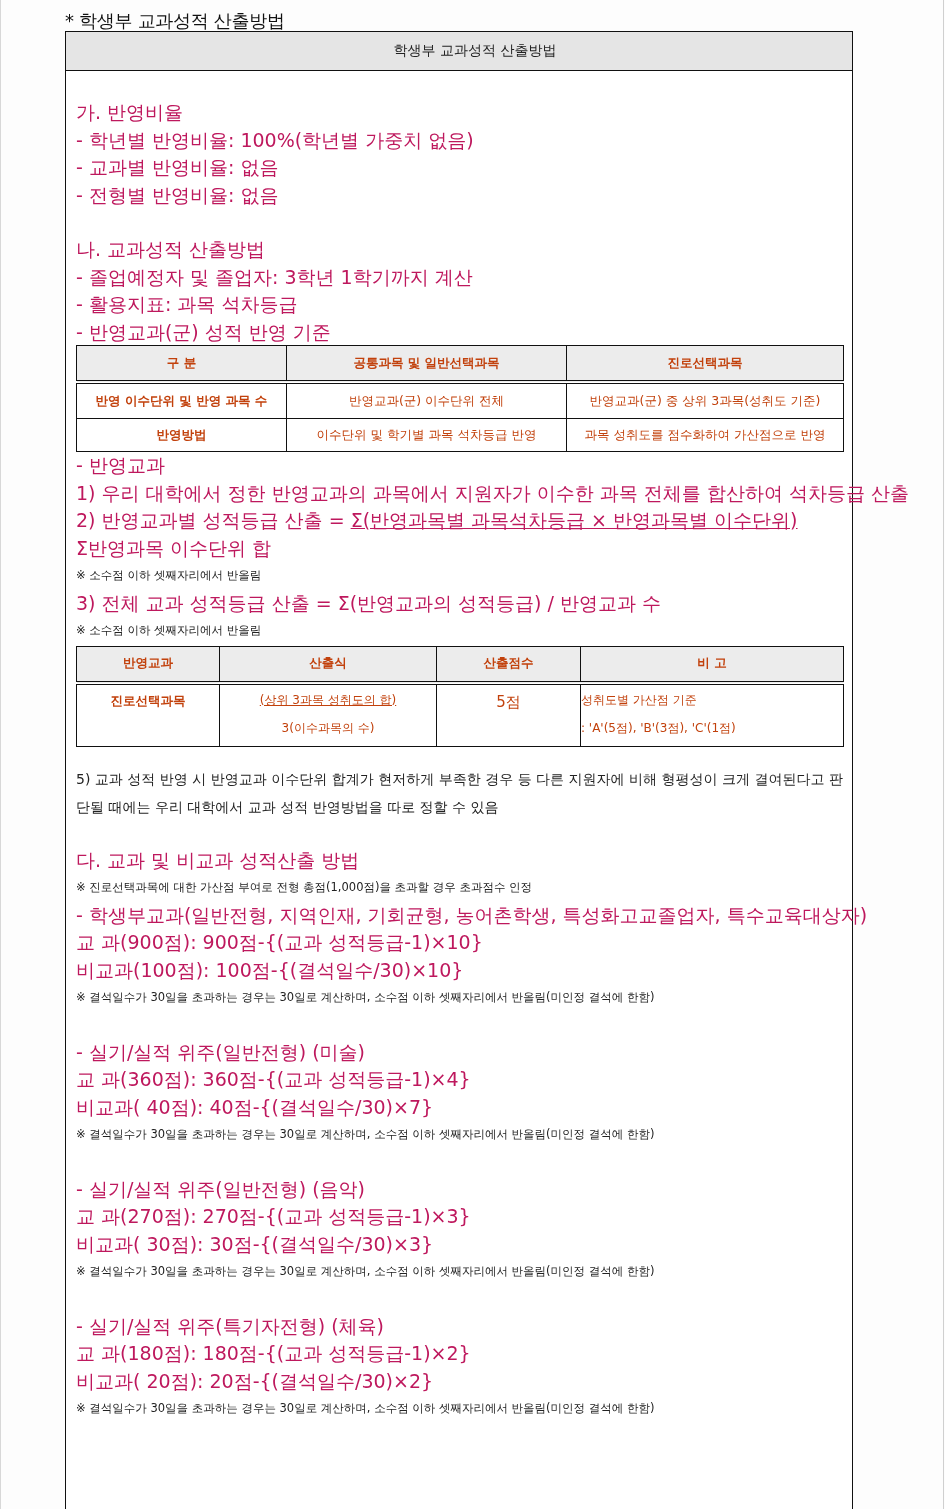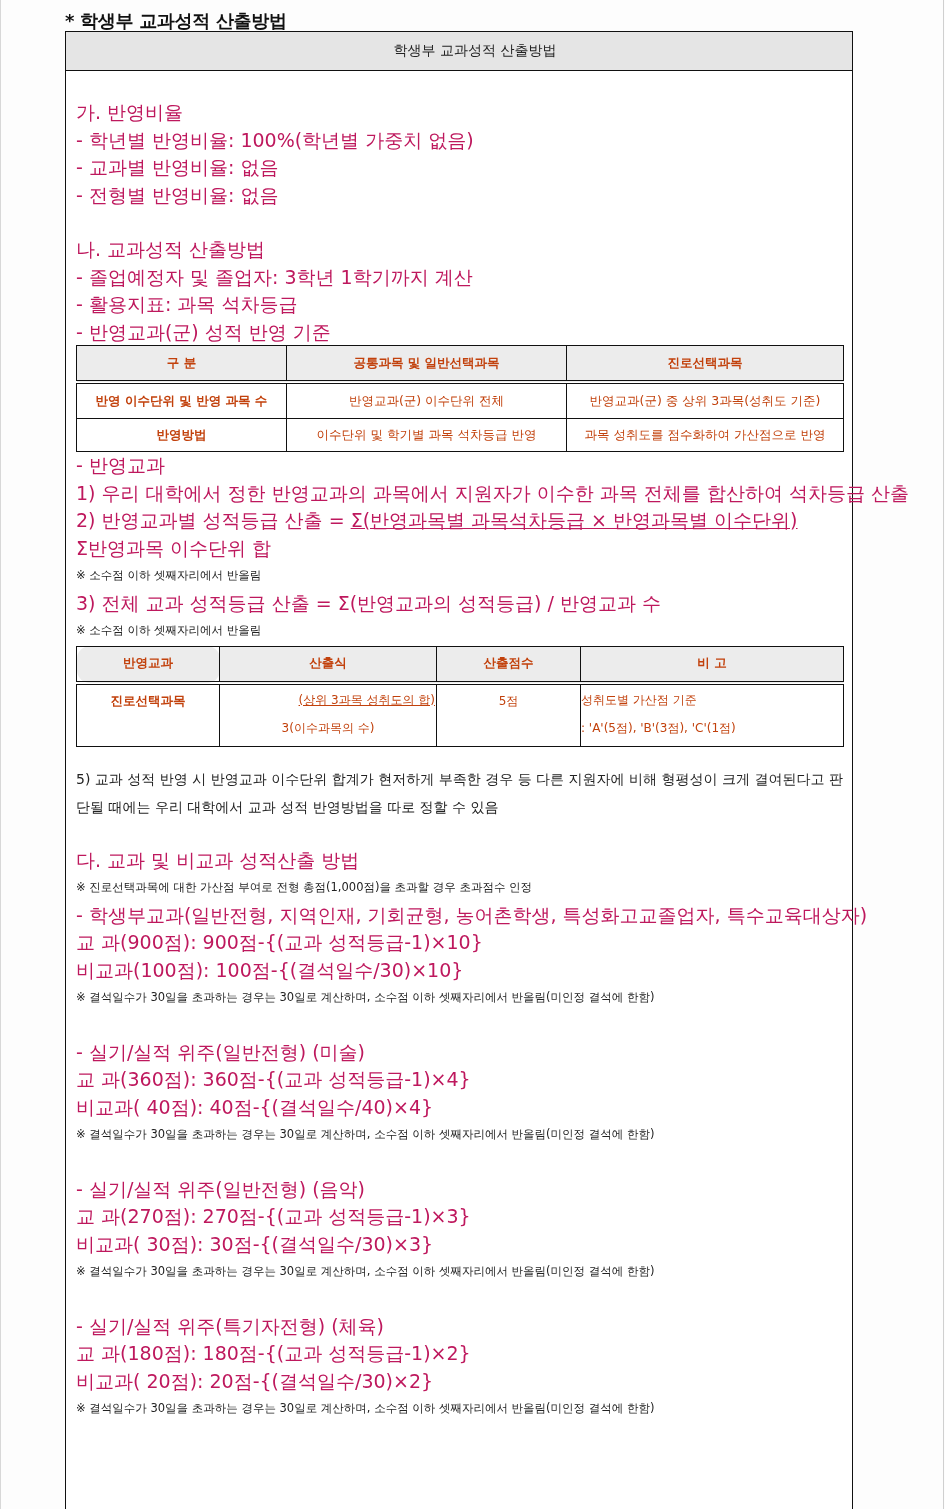--- a/index.html
+++ b/index.html
@@ -3,35 +3,35 @@
 <meta charset="utf-8">
 <style>
   html, body { margin: 0; padding: 0; }
   body {
     width: 945px; height: 1509px; background: #fdfdfd; position: relative; overflow: hidden;
     font-family: "DejaVu Sans", "Liberation Sans", sans-serif; color: #222;
   }
   .edge-left { position: absolute; left: 0; top: 0; width: 1px; height: 1509px; background: #d8d8d8; }
   .edge-right { position: absolute; left: 943px; top: 0; width: 1px; height: 1509px; background: #d0d0d0; }
   .page-title {
-    position: absolute; left: 65px; top: 9px; font-size: 18px; font-weight: bold; color: #111; letter-spacing: -0.3px;
+    position: absolute; left: 65px; top: 9px; font-size: 18px; font-weight: normal; color: #111; letter-spacing: -0.3px;
   }
   .box {
     position: absolute; left: 65px; top: 31px; width: 786px; height: 1490px;
     border: 1.5px solid #111; border-bottom: none; background: #fff;
   }
   .box-head {
     height: 38px; background: #e5e5e5; border-bottom: 1.5px solid #111;
     text-align: center; line-height: 36px; font-size: 14px; color: #222; padding-left: 32px;
   }
   .content { padding: 28px 9px 0 10px; }
   .ln { font-size: 19px; height: 27.5px; line-height: 27.5px; white-space: nowrap; color: #be185d; }
   .sm { font-size: 11.5px; height: 27.5px; line-height: 27.5px; white-space: nowrap; color: #222; }
   .gap { height: 27px; }
-  .u { text-decoration: underline; text-align: right; }
+  .u { text-decoration: underline; }
   table.t { border-collapse: collapse; width: 768px; font-size: 12.5px; color: #c2410c; }
   table.t td, table.t th { border: 1.5px solid #111; text-align: center; }
   table.t th { background: #ececec; font-weight: bold; height: 32px; }
   table.t tr.first td { border-top: 4px double #111; }
   .b { font-weight: bold; }
   .para { font-size: 14px; line-height: 28px; text-align: justify; padding-top: 4px; }
 </style>
 </head>
 <body>
 
@@ -79,32 +79,32 @@
     <div class="ln">1) 우리 대학에서 정한 반영교과의 과목에서 지원자가 이수한 과목 전체를 합산하여 석차등급 산출</div>
     <div class="ln"><span>2) 반영교과별 성적등급 산출 = </span><span class="u">Σ(반영과목별 과목석차등급 × 반영과목별 이수단위)</span></div>
     <div class="ln">Σ반영과목 이수단위 합</div>
     <div class="sm">※ 소수점 이하 셋째자리에서 반올림</div>
     <div class="ln">3) 전체 교과 성적등급 산출 = Σ(반영교과의 성적등급) / 반영교과 수</div>
     <div class="sm">※ 소수점 이하 셋째자리에서 반올림</div>
 
     <table class="t" style="margin-top:1px;">
       <tbody>
           <tr>
-        <th style="width:140px;border-radius:13px;">반영교과</th>
+        <th style="width:140px;">반영교과</th>
         <th style="width:214px;">산출식</th>
         <th style="width:141px;">산출점수</th>
         <th>비 고</th>
       </tr>
       <tr class="first">
         <td class="b" style="vertical-align:top; padding-top:8px; height:52px;">진로선택과목</td>
         <td style="vertical-align:top; padding-top:6px; font-size:12px;">
           <div class="u" style="line-height:18px;">(상위 3과목 성취도의 합)</div>
           <div style="line-height:18px; margin-top:10px;">3(이수과목의 수)</div>
         </td>
-        <td style="vertical-align:top; padding-top:8px; font-size:12px;">5점</td>
+        <td style="vertical-align:top; padding-top:8px; font-size:15px;">5점</td>
         <td style="vertical-align:top; text-align:left; padding:6px 0 0 0; font-size:12px;">
           <div style="line-height:18px;">성취도별 가산점 기준</div>
           <div style="line-height:18px; margin-top:10px;">: 'A'(5점), 'B'(3점), 'C'(1점)</div>
         </td>
       </tr>
     </tbody>
       </table>
 
     <div style="height:14px;"></div>
     <div class="para">5) 교과 성적 반영 시 반영교과 이수단위 합계가 현저하게 부족한 경우 등 다른 지원자에 비해 형평성이 크게 결여된다고 판단될 때에는 우리 대학에서 교과 성적 반영방법을 따로 정할 수 있음</div>
@@ -117,21 +117,21 @@
       <div class="ln">- 학생부교과(일반전형, 지역인재, 기회균형, 농어촌학생, 특성화고교졸업자, 특수교육대상자)</div>
       <div class="ln">교 과(900점): 900점-{(교과 성적등급-1)×10}</div>
       <div class="ln">비교과(100점): 100점-{(결석일수/30)×10}</div>
       <div class="sm">※ 결석일수가 30일을 초과하는 경우는 30일로 계산하며, 소수점 이하 셋째자리에서 반올림(미인정 결석에 한함)</div>
     </div>
     <div class="gap"></div>
 
     <div>
       <div class="ln">- 실기/실적 위주(일반전형) (미술)</div>
       <div class="ln">교 과(360점): 360점-{(교과 성적등급-1)×4}</div>
-      <div class="ln">비교과( 40점): 40점-{(결석일수/40)×4}</div>
+      <div class="ln">비교과( 40점): 40점-{(결석일수/30)×7}</div>
       <div class="sm">※ 결석일수가 30일을 초과하는 경우는 30일로 계산하며, 소수점 이하 셋째자리에서 반올림(미인정 결석에 한함)</div>
     </div>
     <div class="gap"></div>
 
     <div>
       <div class="ln">- 실기/실적 위주(일반전형) (음악)</div>
       <div class="ln">교 과(270점): 270점-{(교과 성적등급-1)×3}</div>
       <div class="ln">비교과( 30점): 30점-{(결석일수/30)×3}</div>
       <div class="sm">※ 결석일수가 30일을 초과하는 경우는 30일로 계산하며, 소수점 이하 셋째자리에서 반올림(미인정 결석에 한함)</div>
     </div>

